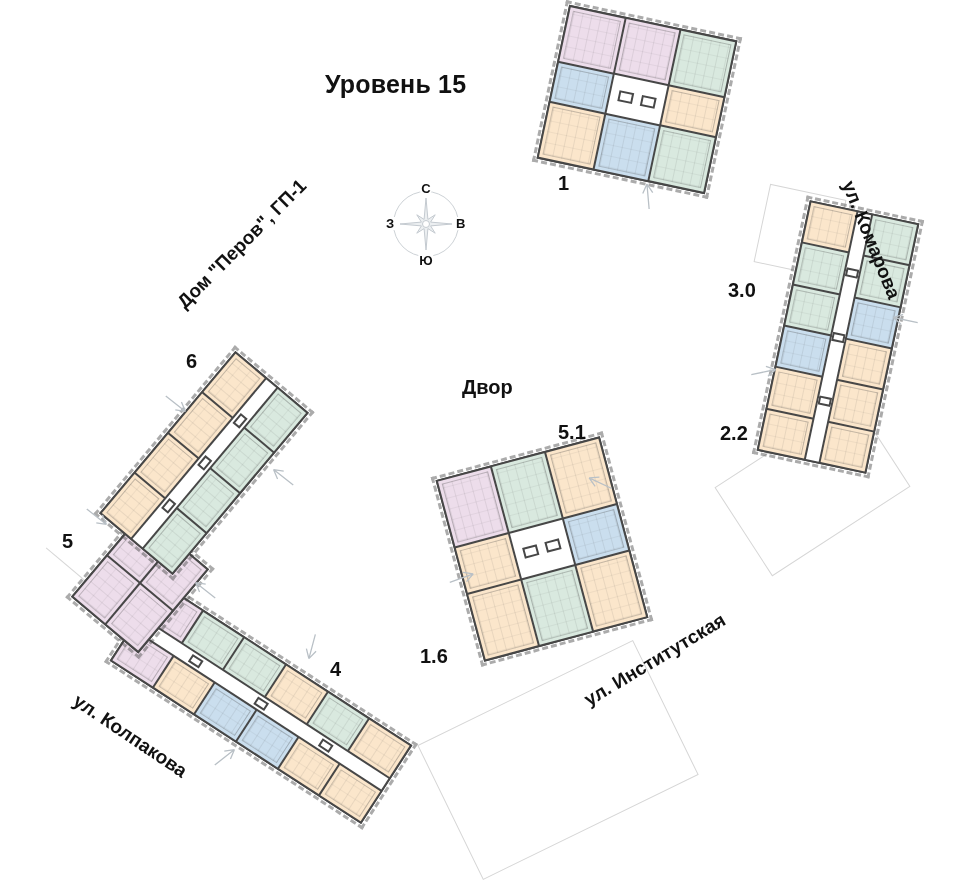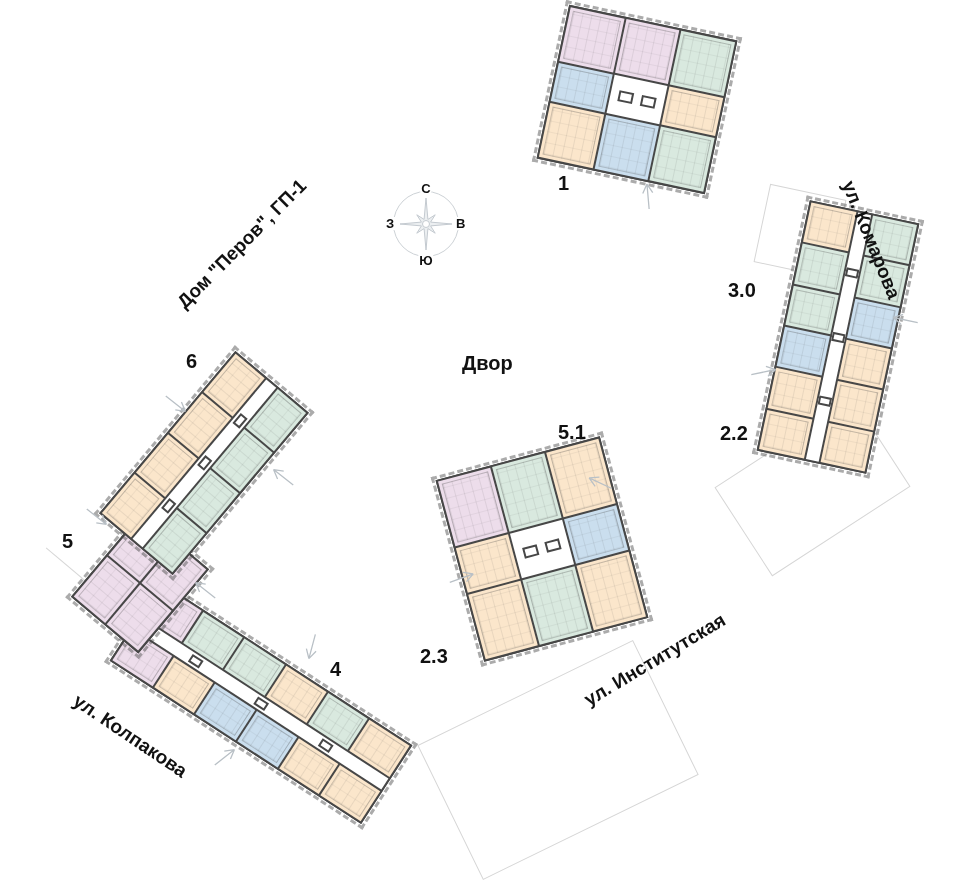--- a/index.html
+++ b/index.html
@@ -1,21 +1,21 @@
 <!DOCTYPE html>
 <html><head>
 <meta charset="utf-8">
 <style>
   html,body{margin:0;padding:0;background:#fff;}
   .canvas{position:relative;width:958px;height:880px;background:#fff;overflow:hidden;
           font-family:"Liberation Sans",sans-serif;color:#111;}
   .lbl{position:absolute;font-weight:700;white-space:nowrap;}
   .page-title{font-size:25px;letter-spacing:.2px;}
   .bldg-label{font-size:20px;}
-  .area-label{font-size:20px;}
+  .area-label{font-size:20px;margin-top:24px;}
   .street{position:absolute;font-size:19px;font-weight:700;white-space:nowrap;}
   .rot{transform-origin:center;}
   
   .bldg{position:absolute;box-sizing:border-box;border:2px solid #474747;background:#474747;
         display:flex;gap:2px;padding:0;}
   .bldg.v{flex-direction:column;}
   .bldg.h{flex-direction:row;}
   .bldg::before{content:'';position:absolute;inset:-6px;border:3px dashed rgba(71,71,71,.45);pointer-events:none;}
   .trow{display:flex;gap:2px;flex:1 1 0;min-height:0;}
   .tcol{display:flex;flex-direction:column;gap:2px;flex:1 1 0;min-width:0;}
@@ -160,34 +160,35 @@
         <div class="core"></div>
       </div>
       <div class="trow">
         <div class="unit" style="background: rgb(217, 233, 223);"></div>
         <div class="unit" style="background: rgb(217, 233, 223);"></div>
         <div class="unit" style="background: rgb(217, 233, 223);"></div>
         <div class="unit" style="background: rgb(217, 233, 223);"></div>
       </div>
     </div>
 
+  <div class="lbl page-title" style="left:325px;top:70px;">Уровень 15</div>
 
   <div class="street rot" style="left:242px;top:244px;transform:translate(-50%,-50%) rotate(-45deg);">Дом "Перов", ГП-1</div>
 
   <div class="lbl area-label" style="left:462px;top:352px;">Двор</div>
 
   <div class="street rot" style="left:871px;top:240px;transform:translate(-50%,-50%) rotate(68deg);">ул. Комарова</div>
   <div class="street rot" style="left:655px;top:660px;transform:translate(-50%,-50%) rotate(-31deg);">ул. Институтская</div>
   <div class="street rot" style="left:130px;top:736px;transform:translate(-50%,-50%) rotate(34deg);">ул. Колпакова</div>
 
   <div class="lbl bldg-label" style="left:558px;top:172px;">1</div>
   <div class="lbl bldg-label" style="left:728px;top:279px;">3.0</div>
   <div class="lbl bldg-label" style="left:720px;top:422px;">2.2</div>
   <div class="lbl bldg-label" style="left:558px;top:421px;">5.1</div>
-  <div class="lbl bldg-label" style="left:420px;top:645px;">2.3</div>
+  <div class="lbl bldg-label" style="left:420px;top:645px;">1.6</div>
   <div class="lbl bldg-label" style="left:330px;top:658px;">4</div>
   <div class="lbl bldg-label" style="left:62px;top:530px;">5</div>
   <div class="lbl bldg-label" style="left:186px;top:350px;">6</div>
 
   <div class="compass">
     <div class="ring"></div>
     <svg width="66" height="66" viewBox="0 0 66 66">
       <polygon points="33,7 34.9,28.4 42.2,23.8 37.6,31.1 59,33 37.6,34.9 42.2,42.2 34.9,37.6 33,59 31.1,37.6 23.8,42.2 28.4,34.9 7,33 28.4,31.1 23.8,23.8 31.1,28.4" fill="#eceff1" stroke="#c4cad0" stroke-width="1"></polygon>
       <circle cx="33" cy="33" r="3.5" fill="#fff" stroke="#c4cad0" stroke-width="1"></circle>
     </svg>

